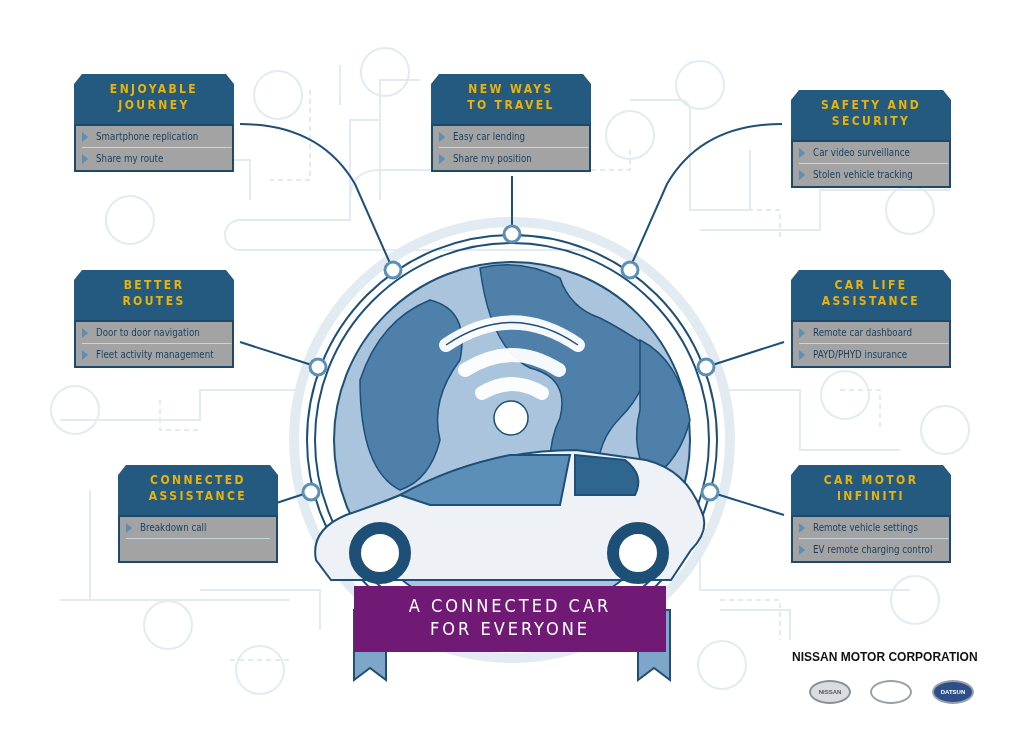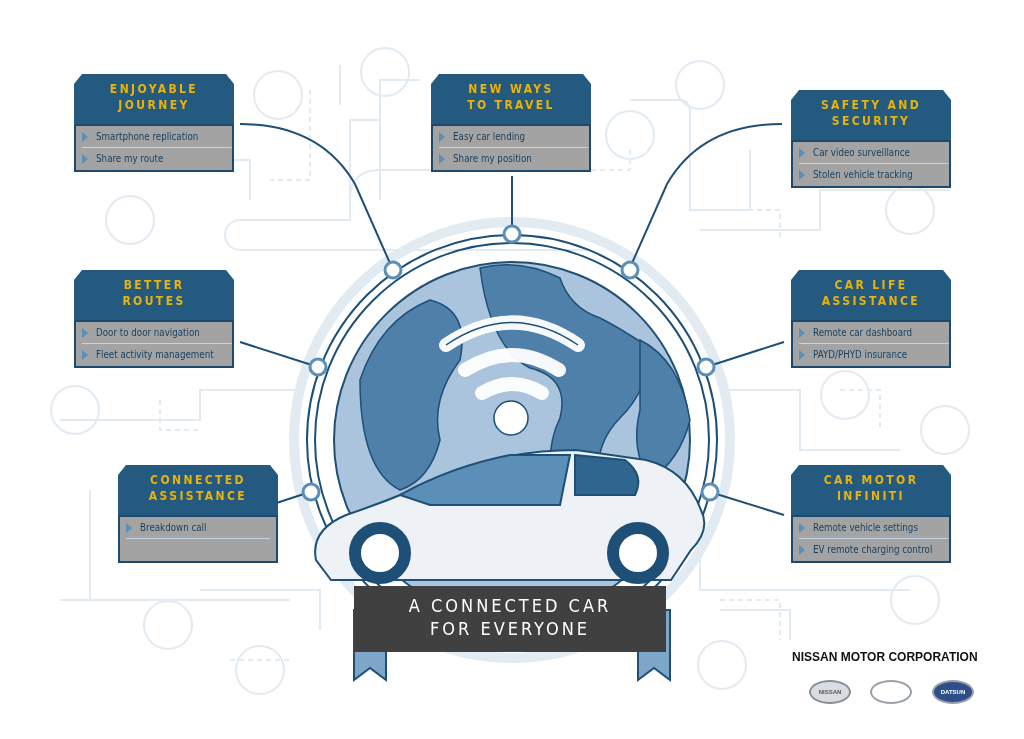--- a/index.html
+++ b/index.html
@@ -6,21 +6,21 @@
   body{width:1024px;height:739px;background:#ffffff;position:relative;overflow:hidden;font-family:"Liberation Sans",sans-serif;}
   .bg-svg{position:absolute;left:0;top:0;}
   .card{position:absolute;width:160px;}
   .card-head{background:#245a80;color:#eab308;text-align:center;font-family:"DejaVu Sans Condensed","DejaVu Sans",sans-serif;font-weight:bold;font-size:12px;letter-spacing:2.4px;line-height:16px;padding:7px 4px 11px;height:32px;
     clip-path:polygon(8px 0,calc(100% - 8px) 0,100% 10px,100% 100%,0 100%,0 10px);border-bottom:2px solid #1d4a6c;}
   .card-body{background:#a3a3a3;border:2px solid #1d4a6c;border-top:none;height:44px;padding:0 6px;}
   .item{display:flex;align-items:center;height:21px;font-size:11px;color:#173f5f;font-family:"DejaVu Sans Condensed","DejaVu Sans",sans-serif;transform:scaleX(0.88);transform-origin:left center;width:170px;}
   .item + .item{border-top:1px solid #c4d4e2;}
   .item .tri{width:0;height:0;border-top:5px solid transparent;border-bottom:5px solid transparent;border-left:7px solid #5b8fb8;margin-right:9px;flex:none;}
   .sep-empty{border-top:1px solid #c4d4e2;height:21px;}
-  .banner{position:absolute;left:354px;top:586px;width:312px;height:66px;background:#404040;color:#fff;text-align:center;font-family:"DejaVu Sans Condensed","DejaVu Sans",sans-serif;font-weight:normal;font-size:18px;letter-spacing:3px;line-height:23px;padding-top:8px;box-sizing:border-box;}
+  .banner{position:absolute;left:354px;top:586px;width:312px;height:66px;background:#701a75;color:#fff;text-align:center;font-family:"DejaVu Sans Condensed","DejaVu Sans",sans-serif;font-weight:normal;font-size:18px;letter-spacing:3px;line-height:23px;padding-top:8px;box-sizing:border-box;}
   .corp{position:absolute;left:792px;top:650px;font-weight:bold;font-size:12px;color:#111;letter-spacing:0px;}
   .logo{position:absolute;top:680px;width:38px;height:20px;border-radius:50%;display:flex;align-items:center;justify-content:center;font-size:6px;font-weight:bold;}
 </style>
 </head>
 <body>
 
 <svg class="bg-svg" width="1024" height="739" viewBox="0 0 1024 739">
   <g fill="none" stroke="#e3ebf2" stroke-width="2">
     <path d="M380 120 h-30 v100 h-110 a15 15 0 0 0 0 30 h350"></path>
     <path d="M340 65 v40 M350 200 q0 -30 30 -30 h60"></path>

